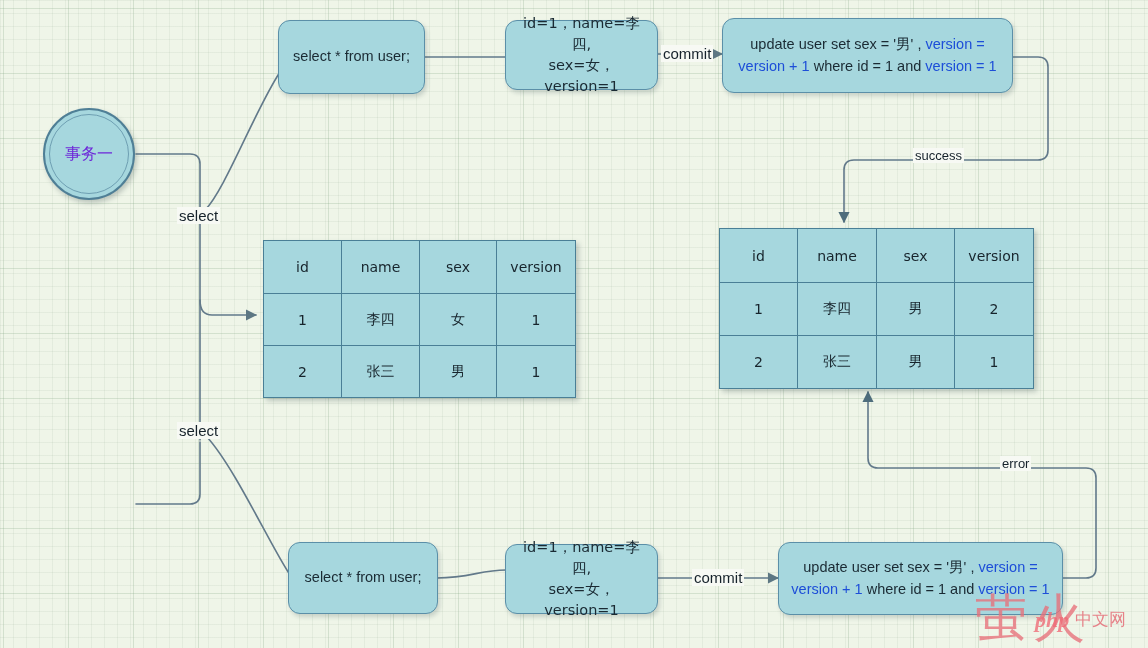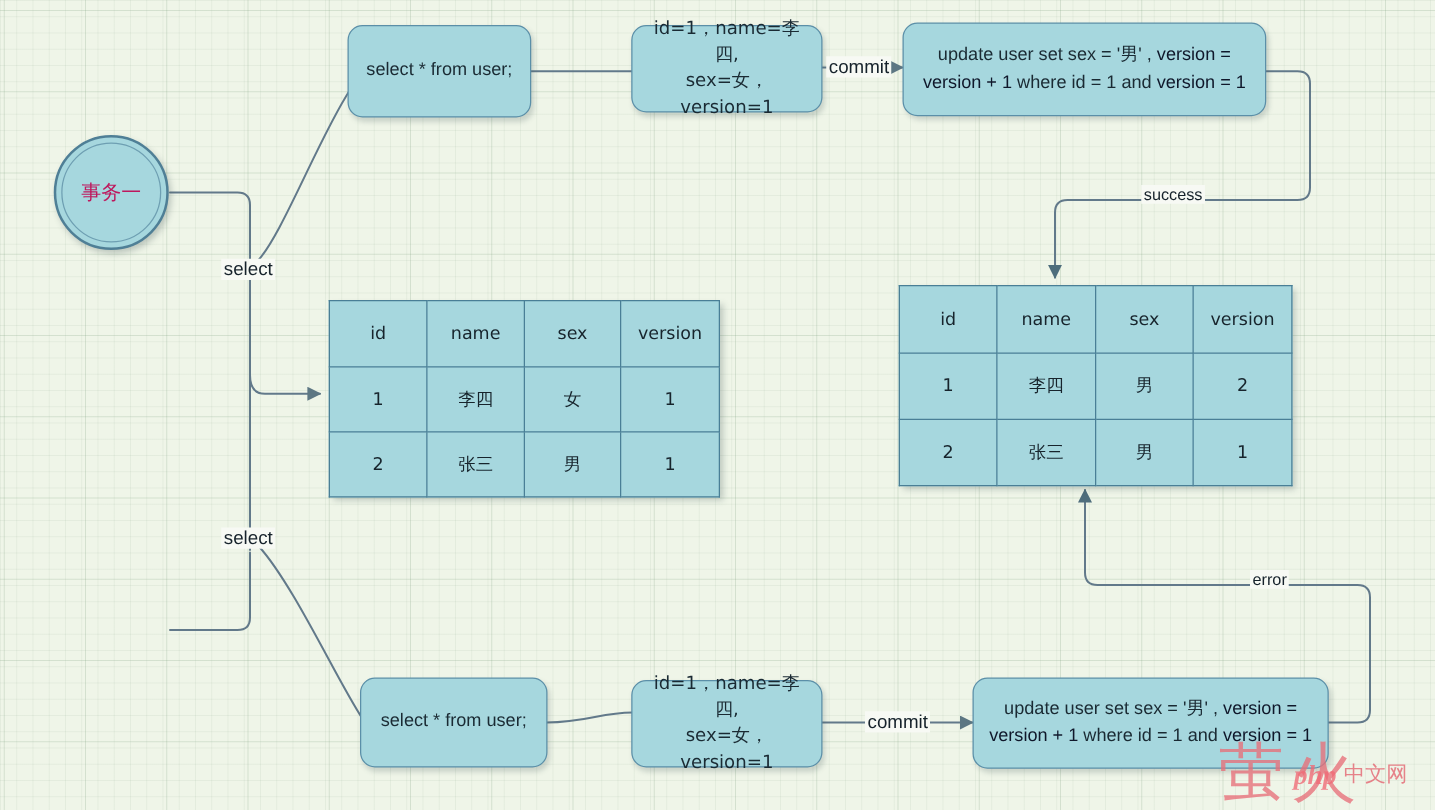--- a/index.html
+++ b/index.html
@@ -47,21 +47,21 @@
     border:2px solid #4f7f96;
     box-shadow:2px 3px 5px rgba(70,90,90,0.3);
     display:flex;align-items:center;justify-content:center;
   }
   .circle .inner{
     position:absolute;left:4px;top:4px;right:4px;bottom:4px;
     border:1px solid #6e9fb2;border-radius:50%;
   }
   .circle .clabel{
     position:relative;z-index:2;
-    font-size:16px;color:#be185d;
+    font-size:16px;color:#6d28d9;
     font-family:Liberation Sans, sans-serif;
   }
 
   .tbl{
     position:absolute;
     border-collapse:collapse;
     background:#a6d7de;
     box-shadow:3px 3px 5px rgba(70,90,90,0.28);
   }
   .tbl td,.tbl th{
@@ -80,21 +80,21 @@
     color:#16222b;
     padding:0 2px;
     white-space:nowrap;
     font-family:"Liberation Sans","DejaVu Sans",sans-serif;
   }
   .lbl-sm{font-size:15px;}
   .lbl-lg{font-size:13px;}
 
   .sqltxt{font-size:14.5px;font-family:"Liberation Sans","DejaVu Sans",sans-serif;}
   .rowtxt{font-size:14.5px;font-family:"DejaVu Sans","Liberation Sans",sans-serif;text-align:center;}
-  .hl{color:#0f172a;}
+  .hl{color:#1d4ed8;}
 
   .watermark{
     position:absolute;
     pointer-events:none;
     color:#e8707a;
     opacity:.78;
     font-family:"DejaVu Sans","Liberation Sans",sans-serif;
   }
   .wm-big{font-size:52px;letter-spacing:6px;}
   .wm-php{font-size:22px;font-style:italic;font-weight:bold;color:#f06a76;}

